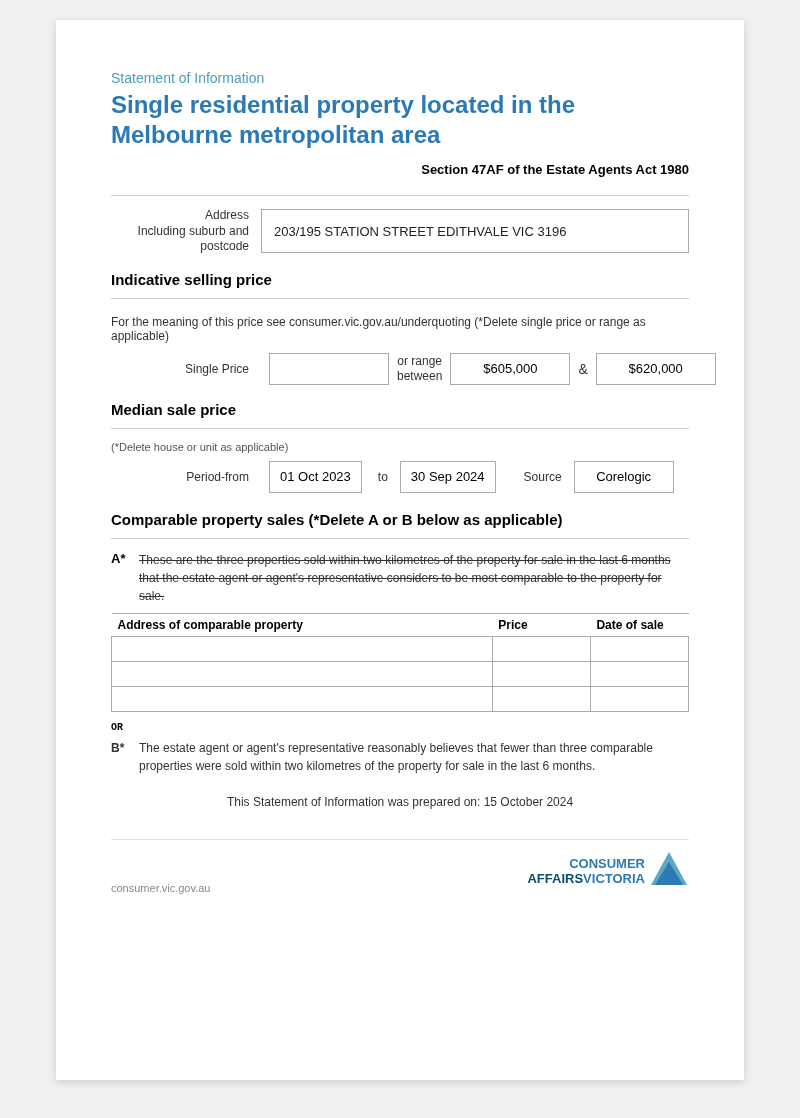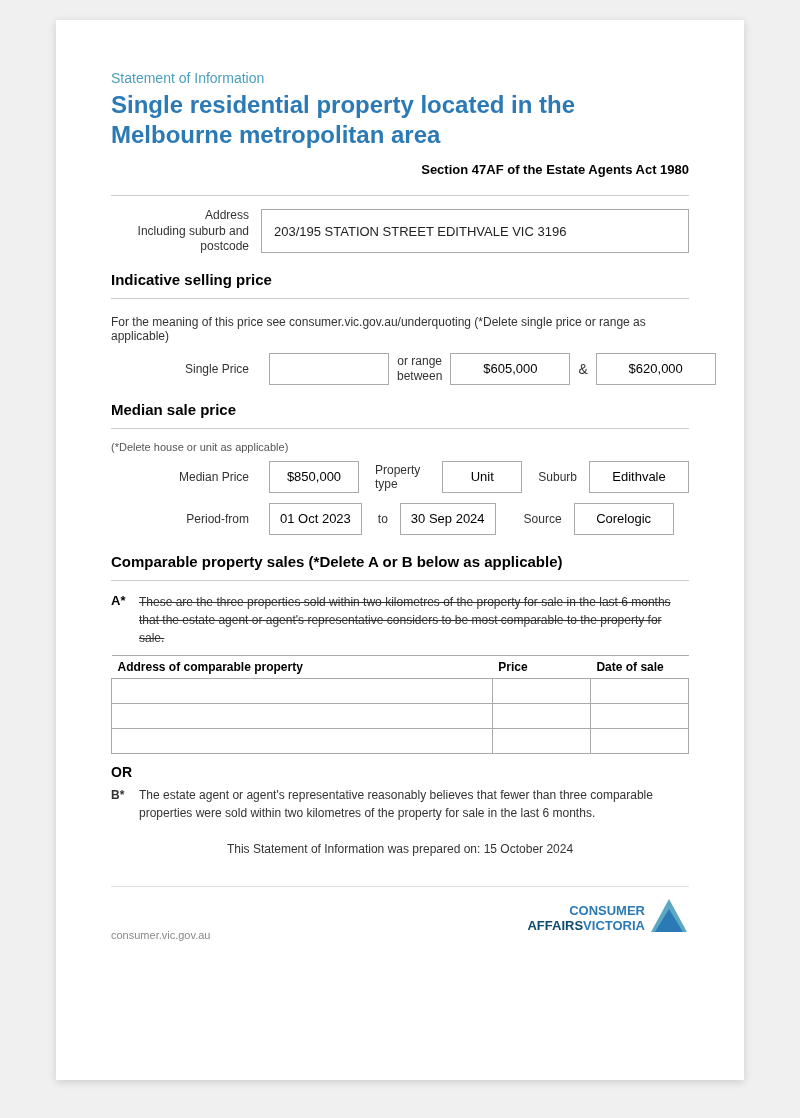--- a/index.html
+++ b/index.html
@@ -171,23 +171,24 @@
     .comp-table td.address-td {
       width: 66%;
     }
     .comp-table td.price-td {
       width: 17%;
     }
     .comp-table td.date-td {
       width: 17%;
     }
     .or-label {
-      font-size: 14px;
+      font-size: 10px;
       font-weight: bold;
       margin: 10px 0 6px 0;
+      font-family: Liberation Mono, monospace;
     }
     .b-star-row {
       display: flex;
       gap: 8px;
       font-size: 12px;
       color: #333;
       line-height: 1.5;
       margin-bottom: 20px;
     }
     .b-star {
@@ -280,28 +281,20 @@
     <div class="or-range-label">or range<br>between</div>
     <div class="price-box price-box-wide">$605,000</div>
     <div class="ampersand">&amp;</div>
     <div class="price-box price-box-wide">$620,000</div>
   </div>
 
   <div class="section-heading">Median sale price</div>
   <hr class="divider">
   <div class="delete-note">(*Delete house or unit as applicable)</div>
 
-  <div class="median-row">
-    <div class="median-label">Median Price</div>
-    <div class="field-box" style="min-width:90px;">$850,000</div>
-    <div class="field-label" style="margin-left:8px;">Property type</div>
-    <div class="field-box" style="min-width:80px; margin-left:4px;">Unit</div>
-    <div class="field-label" style="margin-left:8px;">Suburb</div>
-    <div class="field-box" style="min-width:100px; margin-left:4px;">Edithvale</div>
-  </div>
 
   <div class="median-row">
     <div class="median-label">Period-from</div>
     <div class="field-box" style="min-width:90px;">01 Oct 2023</div>
     <div class="field-label" style="margin-left:8px;">to</div>
     <div class="field-box" style="min-width:90px; margin-left:4px;">30 Sep 2024</div>
     <div class="field-label" style="margin-left:20px;">Source</div>
     <div class="field-box" style="min-width:100px; margin-left:4px;">Corelogic</div>
   </div>
 

